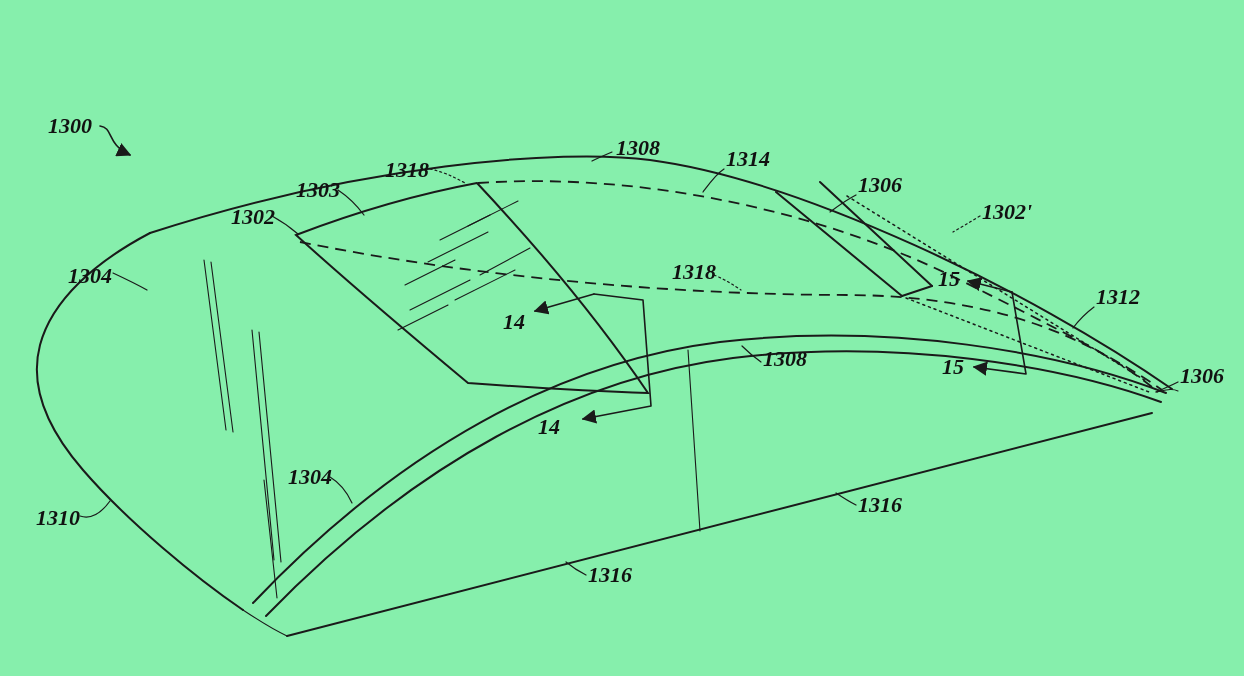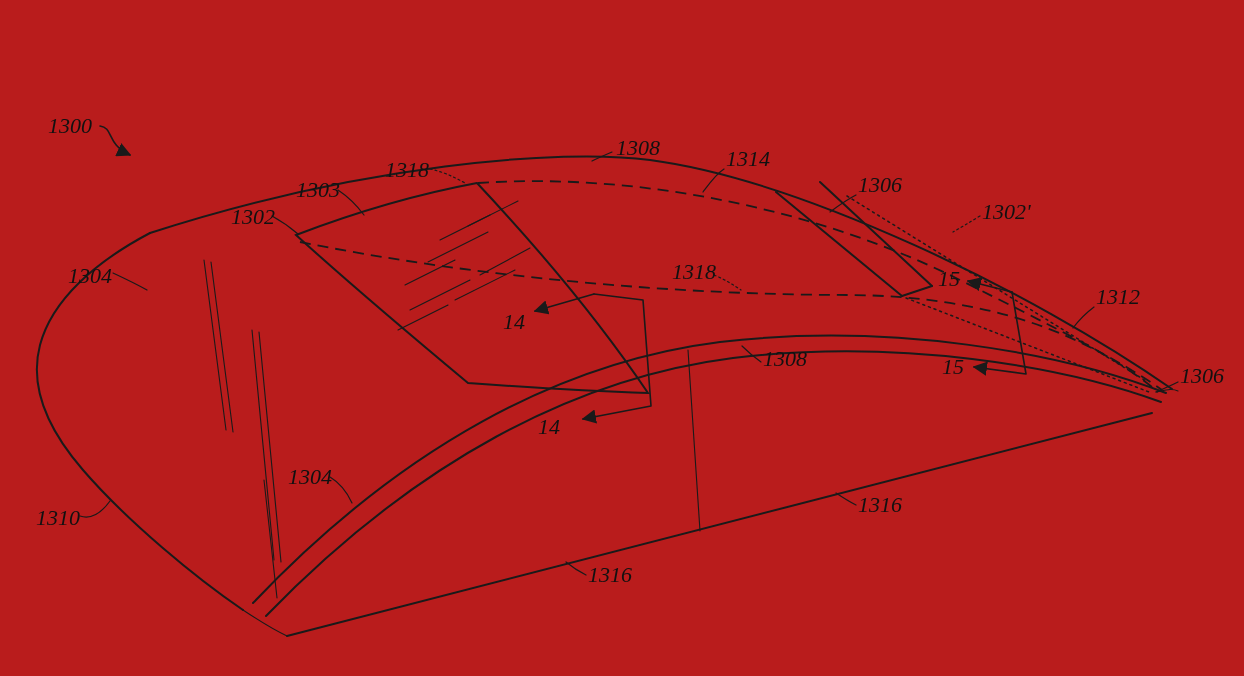--- a/index.html
+++ b/index.html
@@ -8,21 +8,22 @@
     background: #ffffff;
     width: 1244px;
     height: 676px;
     overflow: hidden;
     font-family: "Liberation Serif", "DejaVu Serif", serif;
   }
   .figure-wrap {
     position: relative;
     width: 1244px;
     height: 676px;
-    background: #b91c1c;
+    background: #86efac;
+    font-weight: bold;
   }
   svg { display: block; }
   .outline  { fill: none; stroke: #1a1a1a; stroke-width: 2;   stroke-linecap: round; }
   .thin     { fill: none; stroke: #1a1a1a; stroke-width: 1.1; stroke-linecap: round; }
   .dashed   { fill: none; stroke: #1a1a1a; stroke-width: 1.8; stroke-dasharray: 11 7; stroke-linecap: butt; }
   .dotted   { fill: none; stroke: #1a1a1a; stroke-width: 1.5; stroke-dasharray: 2 4;  stroke-linecap: round; }
   .dotlead  { fill: none; stroke: #1a1a1a; stroke-width: 1.2; stroke-dasharray: 2 3;  stroke-linecap: round; }
   .leader   { fill: none; stroke: #1a1a1a; stroke-width: 1.2; stroke-linecap: round; }
   .seclin   { fill: none; stroke: #1a1a1a; stroke-width: 1.6; stroke-linecap: round; stroke-linejoin: round; }
   .reflabel {

